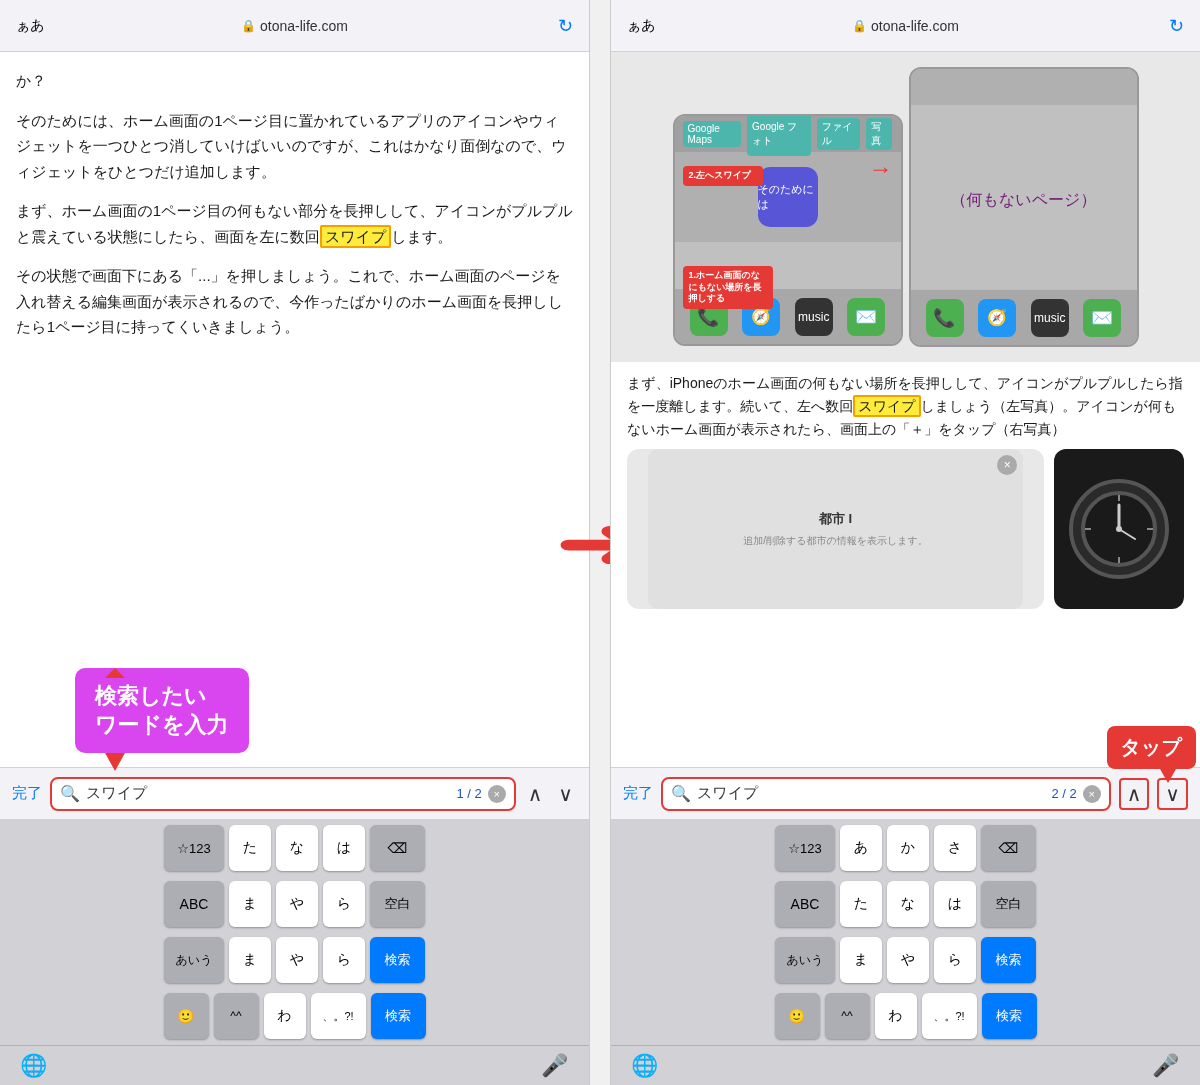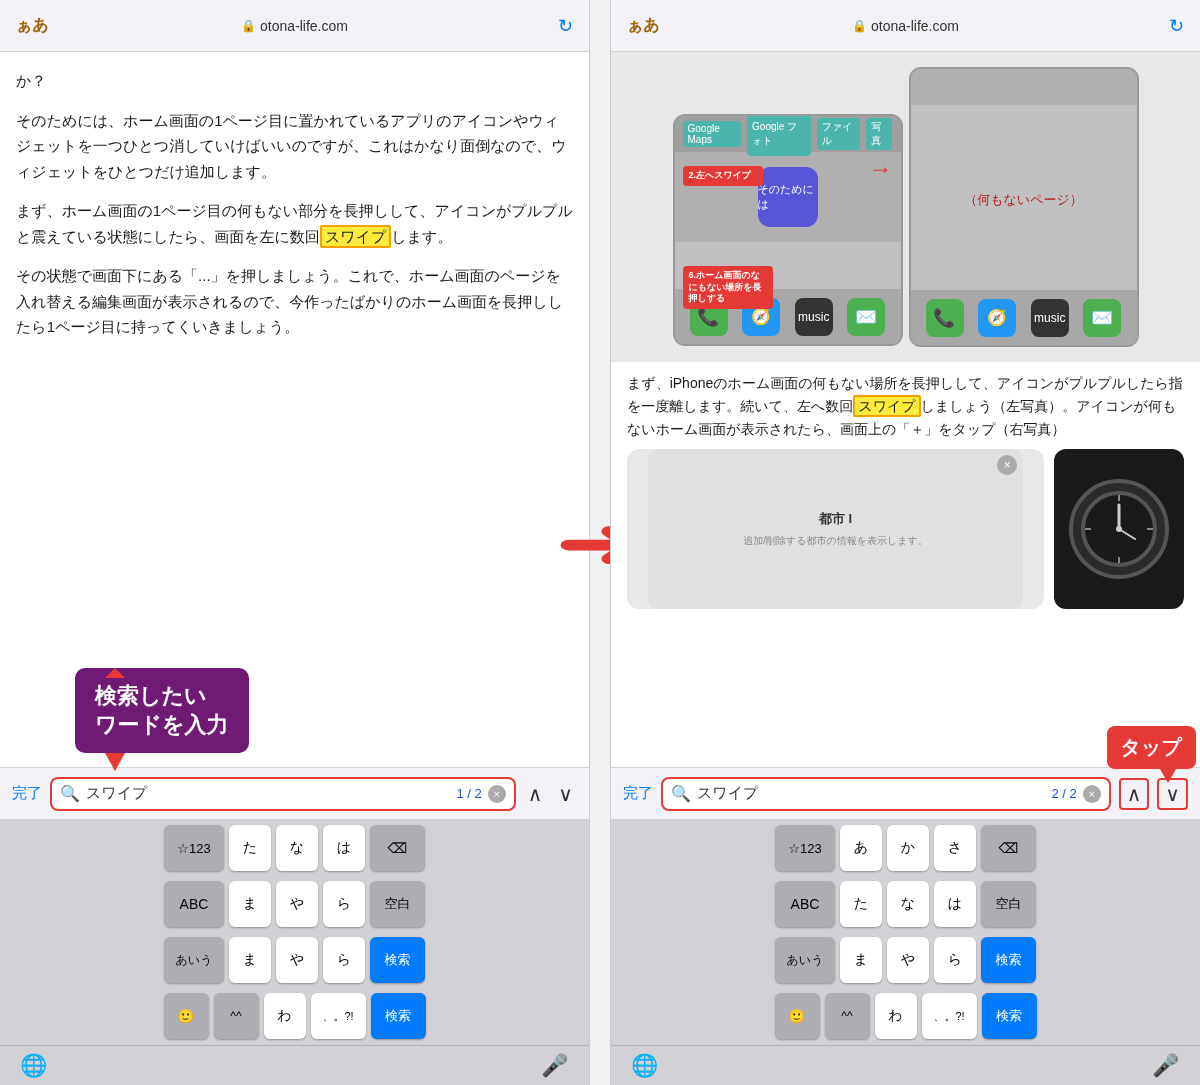--- a/index.html
+++ b/index.html
@@ -42,23 +42,23 @@
       display: flex;
       align-items: center;
       padding: 10px 16px;
       background: #f2f2f7;
       border-bottom: 1px solid #d1d1d6;
       height: 52px;
       flex-shrink: 0;
     }
 
     .browser-aa {
-      font-size: 16px;
-      color: #a16207;
-      font-weight: 700;
+      font-size: 14px;
+      color: #000000;
+      font-weight: 400;
       width: 40px;
     }
 
     .browser-url {
       flex: 1;
       text-align: center;
       font-size: 14px;
       color: #333;
       display: flex;
       align-items: center;
@@ -230,21 +230,21 @@
       padding: 0 20px;
       border-top: 1px solid #b0b0b5;
     }
 
     .globe-icon { font-size: 22px; color: #333; }
     .mic-icon { font-size: 22px; color: #333; }
 
     
     .tooltip-bubble {
       position: absolute;
-      background: #701a75;
+      background: #d946ef;
       color: #fff;
       font-size: 22px;
       font-weight: bold;
       padding: 14px 20px;
       border-radius: 10px;
       line-height: 1.3;
       z-index: 10;
       top: -10px;
       left: 60px;
     }
@@ -421,36 +421,36 @@
           <span style="background:#4db6ac; border-radius:4px; padding:2px 5px; font-size:10px; color:white;">ファイル</span>
           <span style="background:#4db6ac; border-radius:4px; padding:2px 5px; font-size:10px; color:white;">写真</span>
         </div>
 
         <div style="position:absolute; top:36px; right:8px; color:#e53935; font-size:24px; font-weight:bold;">→</div>
         <div style="position:absolute; top:50px; left:8px; background:#e53935; color:white; font-size:9px; padding:4px 6px; border-radius:4px; font-weight:bold; z-index:5; line-height:1.3; width:80px;">2.左へスワイプ</div>
 
         <div style="display:flex; align-items:center; justify-content:center; height:90px; background:#b0b0b0;">
           <div style="width:60px; height:60px; background:#5856d6; border-radius:12px; display:flex; align-items:center; justify-content:center; color:white; font-size:11px;">そのためには</div>
         </div>
-        <div style="position:absolute; top:150px; left:8px; background:#e53935; color:white; font-size:9px; padding:4px 6px; border-radius:4px; font-weight:bold; z-index:5; line-height:1.3; width:90px;">6.ホーム画面のなにもない場所を長押しする</div>
+        <div style="position:absolute; top:150px; left:8px; background:#e53935; color:white; font-size:9px; padding:4px 6px; border-radius:4px; font-weight:bold; z-index:5; line-height:1.3; width:90px;">1.ホーム画面のなにもない場所を長押しする</div>
 
         <div style="position:absolute; top:220px; left:16px; width:20px; height:20px; border:3px solid #e53935; border-radius:50%;"></div>
 
         <div style="position:absolute; bottom:0; left:0; right:0; background:#a8a8a8; height:55px; display:flex; align-items:center; justify-content:space-around; padding:4px 8px;">
           <div style="width:38px; height:38px; background:#4caf50; border-radius:8px; display:flex; align-items:center; justify-content:center; font-size:18px;">📞</div>
           <div style="width:38px; height:38px; background:#2196f3; border-radius:8px; display:flex; align-items:center; justify-content:center; font-size:16px;">🧭</div>
           <div style="width:38px; height:38px; background:#333; border-radius:8px; display:flex; align-items:center; justify-content:center; font-size:12px; color:white;">music</div>
           <div style="width:38px; height:38px; background:#4caf50; border-radius:8px; display:flex; align-items:center; justify-content:center; font-size:18px;">✉️</div>
         </div>
       </div>
 
       <div style="width:230px; height:280px; background:#c8c8c8; border-radius:12px; position:relative; overflow:hidden; border:2px solid #999;">
         <div style="background:#b0b0b0; height:36px;"></div>
         <div style="flex:1; background:#c0c0c0; height:190px; display:flex; align-items:center; justify-content:center;">
-          <span style="color:#b91c1c; font-size:13px;">（何もないページ）</span>
+          <span style="color:#701a75; font-size:16px;">（何もないページ）</span>
         </div>
 
         <div style="position:absolute; bottom:0; left:0; right:0; background:#a8a8a8; height:55px; display:flex; align-items:center; justify-content:space-around; padding:4px 8px;">
           <div style="width:38px; height:38px; background:#4caf50; border-radius:8px; display:flex; align-items:center; justify-content:center; font-size:18px;">📞</div>
           <div style="width:38px; height:38px; background:#2196f3; border-radius:8px; display:flex; align-items:center; justify-content:center; font-size:16px;">🧭</div>
           <div style="width:38px; height:38px; background:#333; border-radius:8px; display:flex; align-items:center; justify-content:center; font-size:12px; color:white;">music</div>
           <div style="width:38px; height:38px; background:#4caf50; border-radius:8px; display:flex; align-items:center; justify-content:center; font-size:18px;">✉️</div>
         </div>
       </div>
     </div>

